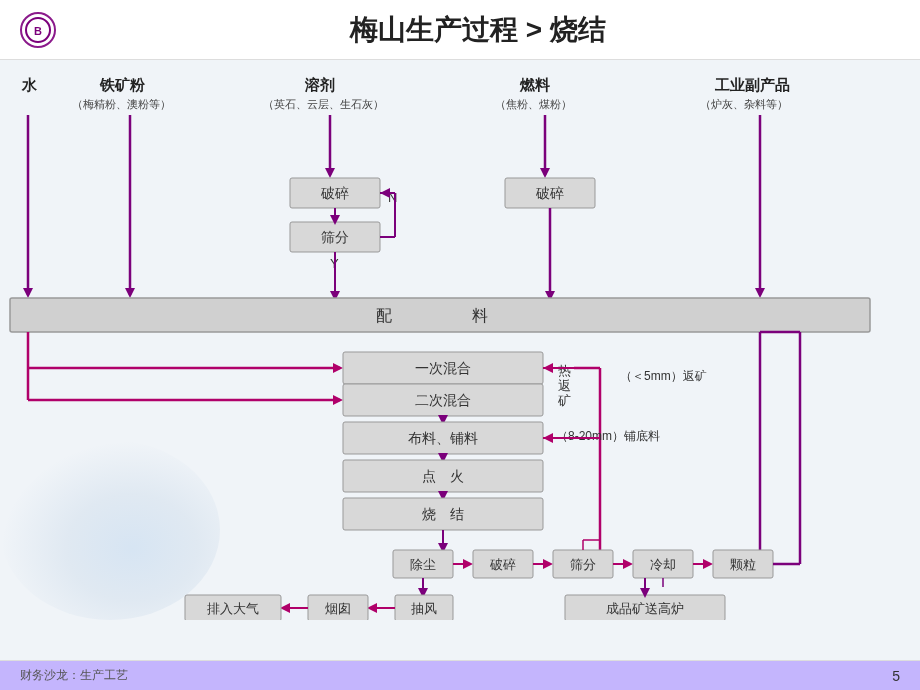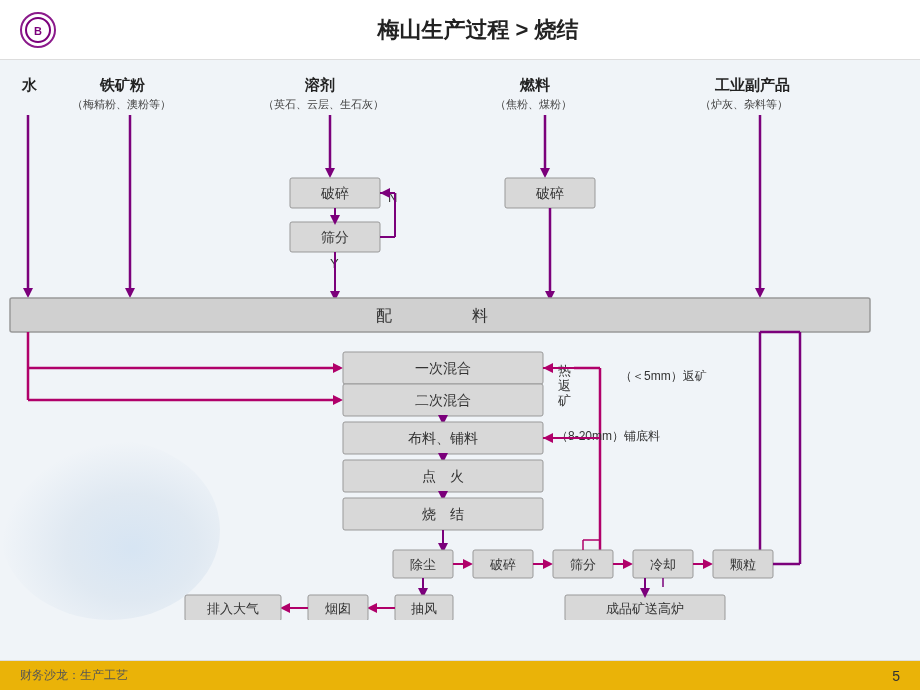--- a/index.html
+++ b/index.html
@@ -52,40 +52,40 @@
     }
     .logo-text {
       font-size: 22px;
       font-weight: bold;
       color: #333;
       letter-spacing: 1px;
     }
     .page-title {
       flex: 1;
       text-align: center;
-      font-size: 22px;
+      font-size: 28px;
       font-weight: bold;
       color: #222;
     }
 
     
     .main {
       padding: 10px 20px 10px 20px;
       position: relative;
       height: calc(690px - 60px - 30px);
     }
 
     
     .footer {
       position: absolute;
       bottom: 0;
       left: 0;
       right: 0;
       height: 30px;
-      background: #eab308;
+      background: #c4b5fd;
       display: flex;
       align-items: center;
       padding: 4px 20px;
       border-top: 1px solid #ddd;
       font-size: 12px;
       color: #555;
     }
     .footer-page {
       margin-left: auto;
       font-size: 14px;

